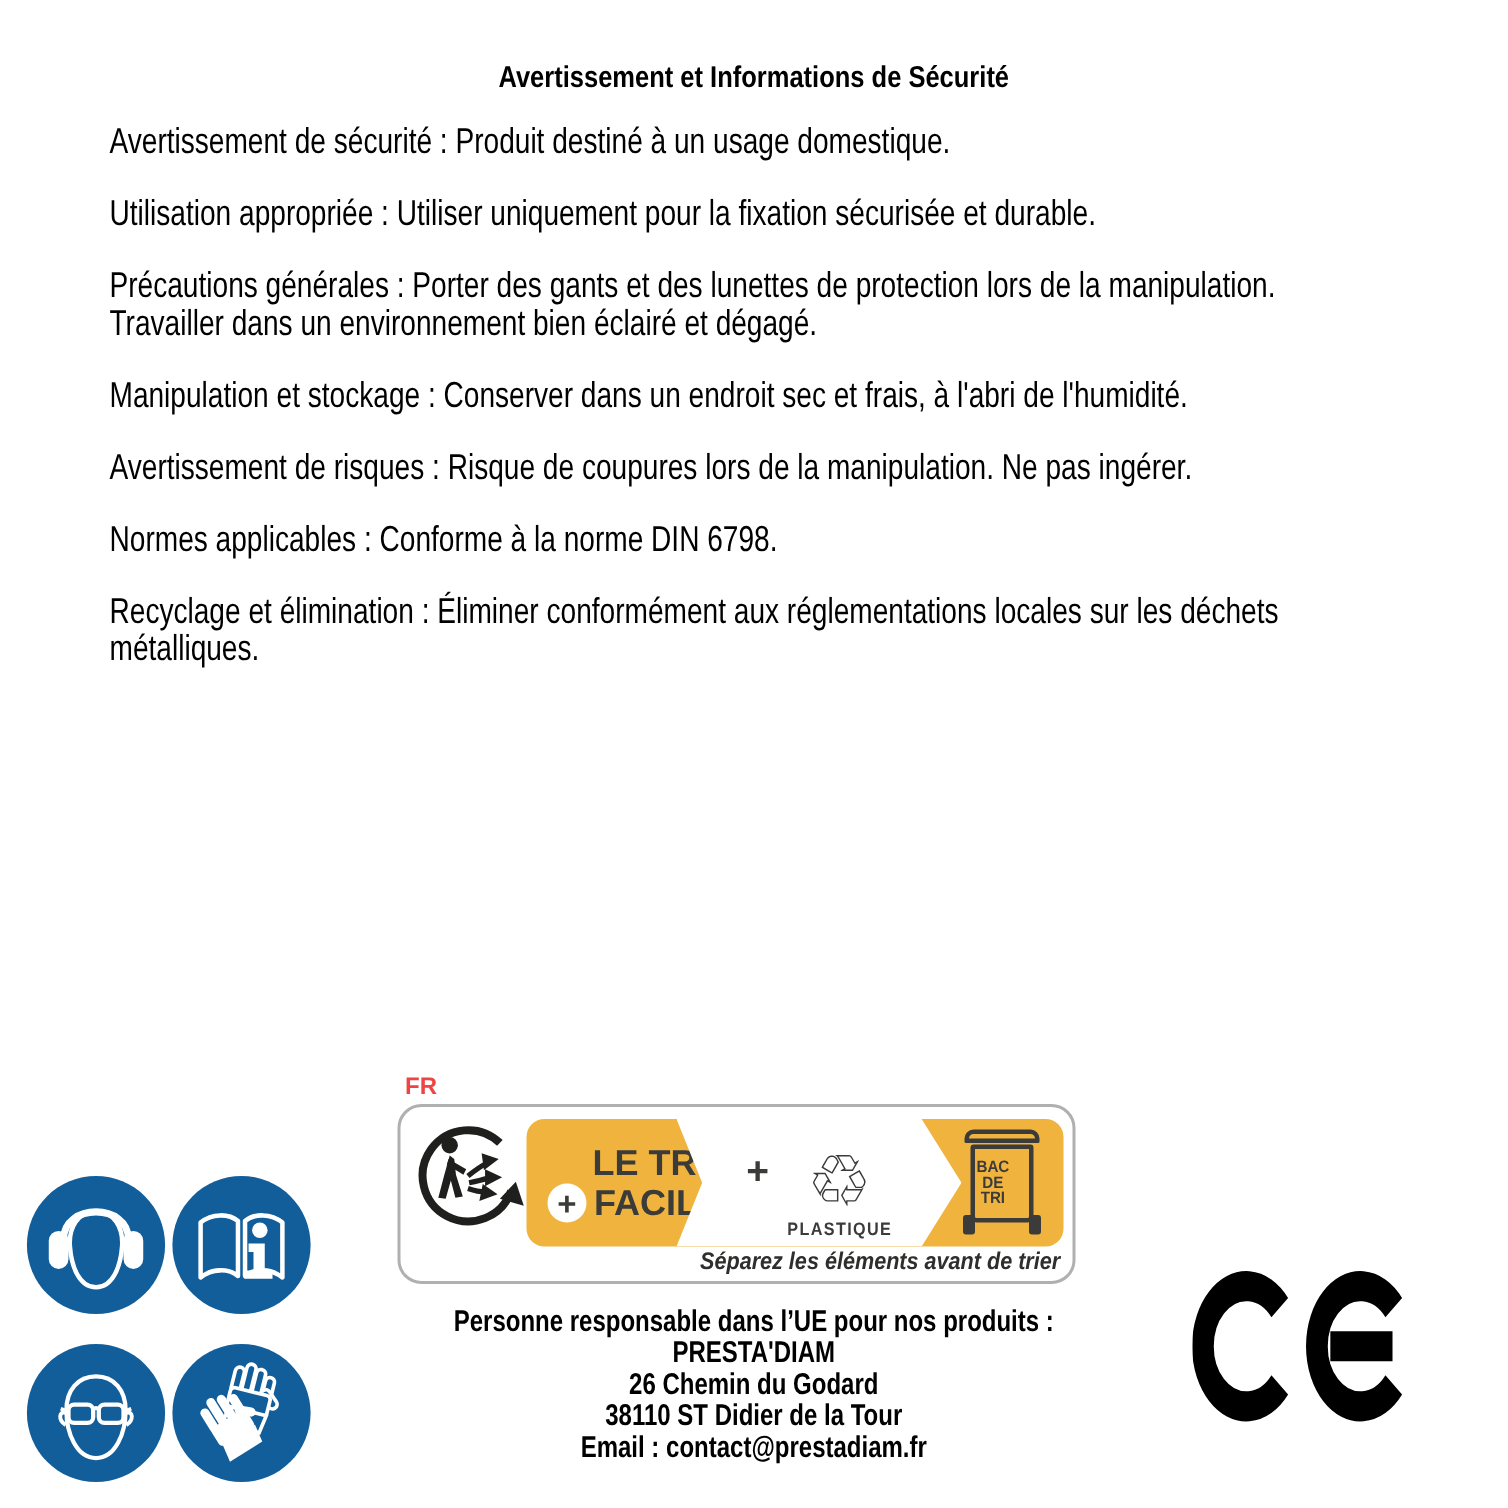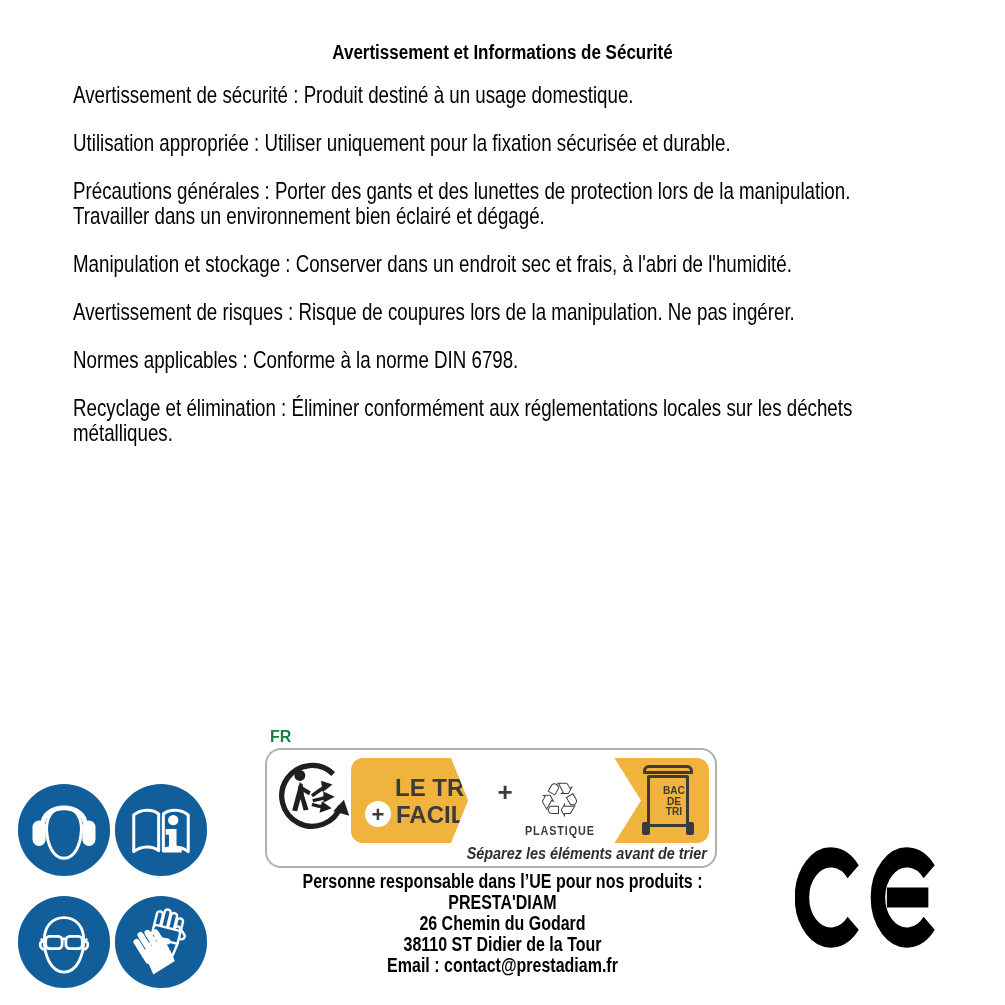--- a/index.html
+++ b/index.html
@@ -17,21 +17,21 @@
            transform-origin:0 0;letter-spacing:0;}
 
   
   .pictos{position:absolute;left:17px;top:783px;display:grid;
           grid-template-columns:94px 94px;grid-auto-rows:94px;
           column-gap:3px;row-gap:18px;}
   .picto svg{display:block;width:94px;height:94px;}
 
   
   .tri{position:absolute;left:265px;top:716px;}
-  .fr{font-size:16px;font-weight:bold;margin:12px 0 2px 5px;color:#15803d;}
+  .fr{font-size:16px;font-weight:bold;margin:0 0 2px 5px;color:#ef4444;}
   .tri-box{position:relative;width:452px;height:120px;background:#fff;
            border:2px solid #b0b0b0;border-radius:16px;box-sizing:border-box;}
   .triman{position:absolute;left:10px;top:7px;width:76px;height:78px;}
   .band{position:absolute;left:84px;top:8px;right:6px;height:85px;
         background:#F0B43E;border-radius:12px;}
   .headline{position:absolute;left:14px;top:50%;transform:translateY(-50%);
             color:#3B3B3A;font-weight:bold;line-height:27px;white-space:nowrap;}
   .hl1{font-size:24px;margin-left:30px;}
   .hl2{display:flex;align-items:center;font-size:24px;}
   .plus-circle{width:26px;height:26px;border-radius:50%;background:#fff;
@@ -47,21 +47,21 @@
                  color:#3B3B3A;transform:scaleX(.9);}
   .mat-plus{font-size:26px;font-weight:bold;color:#3B3B3A;margin-bottom:16px;}
   .recycle-glyph{font-family:"DejaVu Sans",sans-serif;font-size:48px;
                  line-height:48px;color:#3B3B3A;}
   .carton-svg{display:block;}
   .bin{position:absolute;right:12px;top:7px;width:58px;height:70px;}
   .bin-lid{width:50px;height:9px;border:3px solid #3B3B3A;border-radius:6px 6px 1px 1px;
            margin:0 auto;box-sizing:border-box;}
   .bin-body{position:relative;width:42px;height:52px;border:3px solid #3B3B3A;
             border-radius:2px 2px 4px 4px;margin:1px auto 0;box-sizing:border-box;
-            display:flex;align-items:center;justify-content:flex-end;}
+            display:flex;align-items:center;justify-content:flex-start;}
   .bin-text{font-size:11px;font-weight:bold;line-height:10.5px;white-space:pre-line;
             color:#3B3B3A;text-align:center;transform:scaleX(.92);}
   .bin-wheel{position:absolute;bottom:0;width:8px;height:13px;background:#3B3B3A;
              border-radius:2px;}
   .bin-wheel.l{left:3px;} .bin-wheel.r{right:3px;}
   .tagline{position:absolute;right:8px;bottom:3px;font-size:16px;font-style:italic;
            font-weight:bold;color:#2e2e2d;transform:scaleX(.9);transform-origin:100% 50%;
            white-space:nowrap;}
 
   

